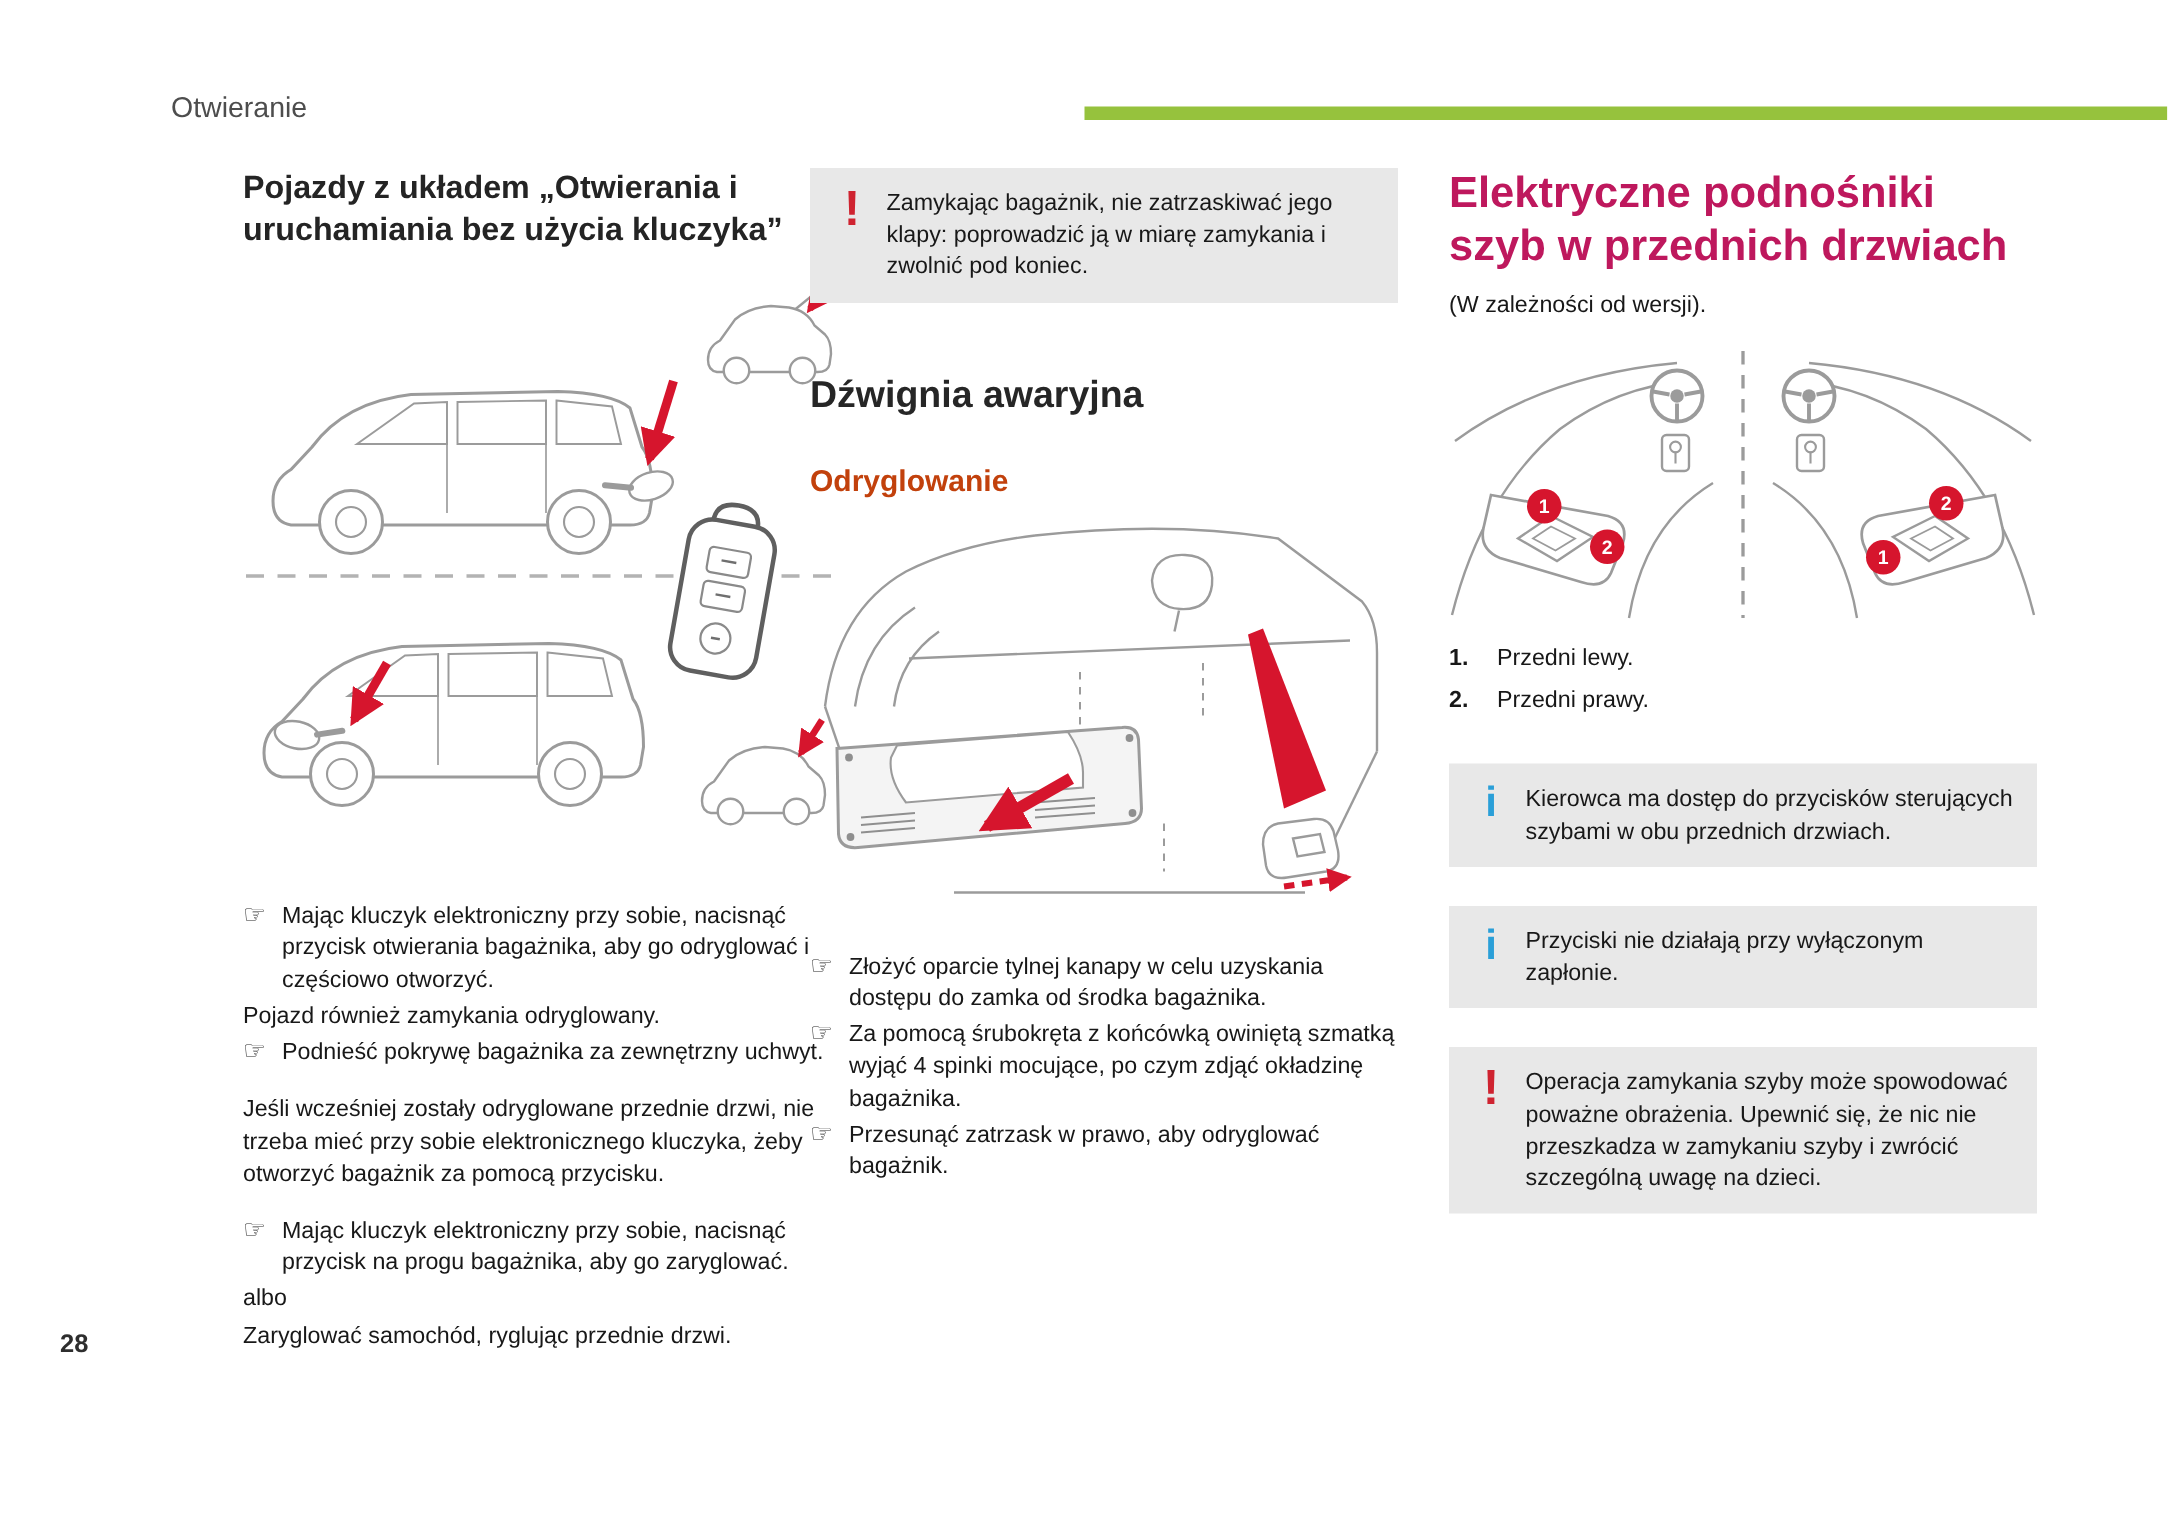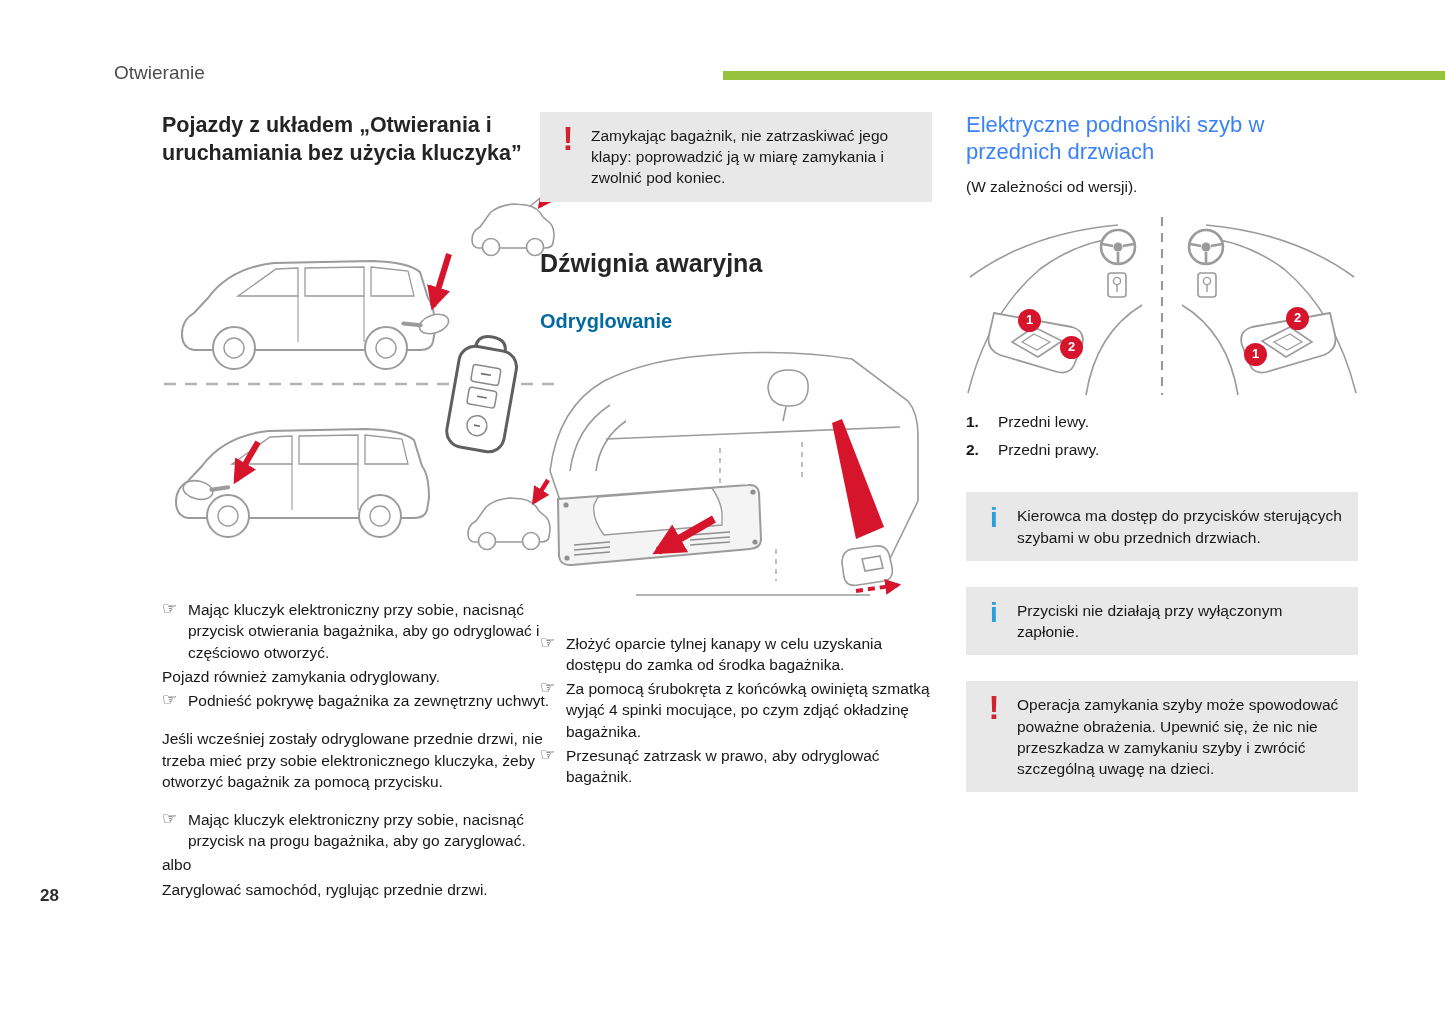--- a/index.html
+++ b/index.html
@@ -11,22 +11,22 @@
   .running-header { position:absolute; left:114px; top:62px; font-size:19px; color:#4d4d4d; }
   .green-bar { position:absolute; left:723px; top:71px; width:722px; height:9px; background:var(--accent-green,#96c23d); }
 
   .col { position:absolute; top:112px; font-size:15.5px; line-height:1.37; color:#181818; }
   .col1 { left:114px; width:400px;margin-left:48px; }
   .col2 { left:540px; width:392px; }
   .col3 { left:966px; width:392px; }
 
   h1.keyless { font-size:21.5px; line-height:1.3; font-weight:bold; color:#242424; margin-bottom:16px; }
   h2.emg { font-size:25px; font-weight:bold; color:#262626; margin:44px 0 18px; }
-  h3.sub { font-size:20px; font-weight:bold; color:#0369a1; margin:28px 0 8px; }
-  h2.windows { font-size:22px; font-weight:normal; color:#3b82f6; line-height:1.22; margin-bottom:10px; }
+  h3.sub { font-size:20px; font-weight:bold; color:#c2410c; margin:28px 0 8px; }
+  h2.windows { font-size:29px; font-weight:bold; color:#be185d; line-height:1.22; margin-bottom:10px; }
 
   .illus { position:relative; margin:2px 0 12px; }
 
   .bullet { display:flex; margin-bottom:3px; }
   .bmark { flex:0 0 26px; font-size:17px; line-height:1.2; color:#262626; }
   .btext { flex:1; }
   .plain { margin-bottom:3px; }
   .gap14 { height:14px; }
 
   .note { display:flex; gap:10px; background:var(--box-gray,#e8e8e8); padding:13px 15px; }

